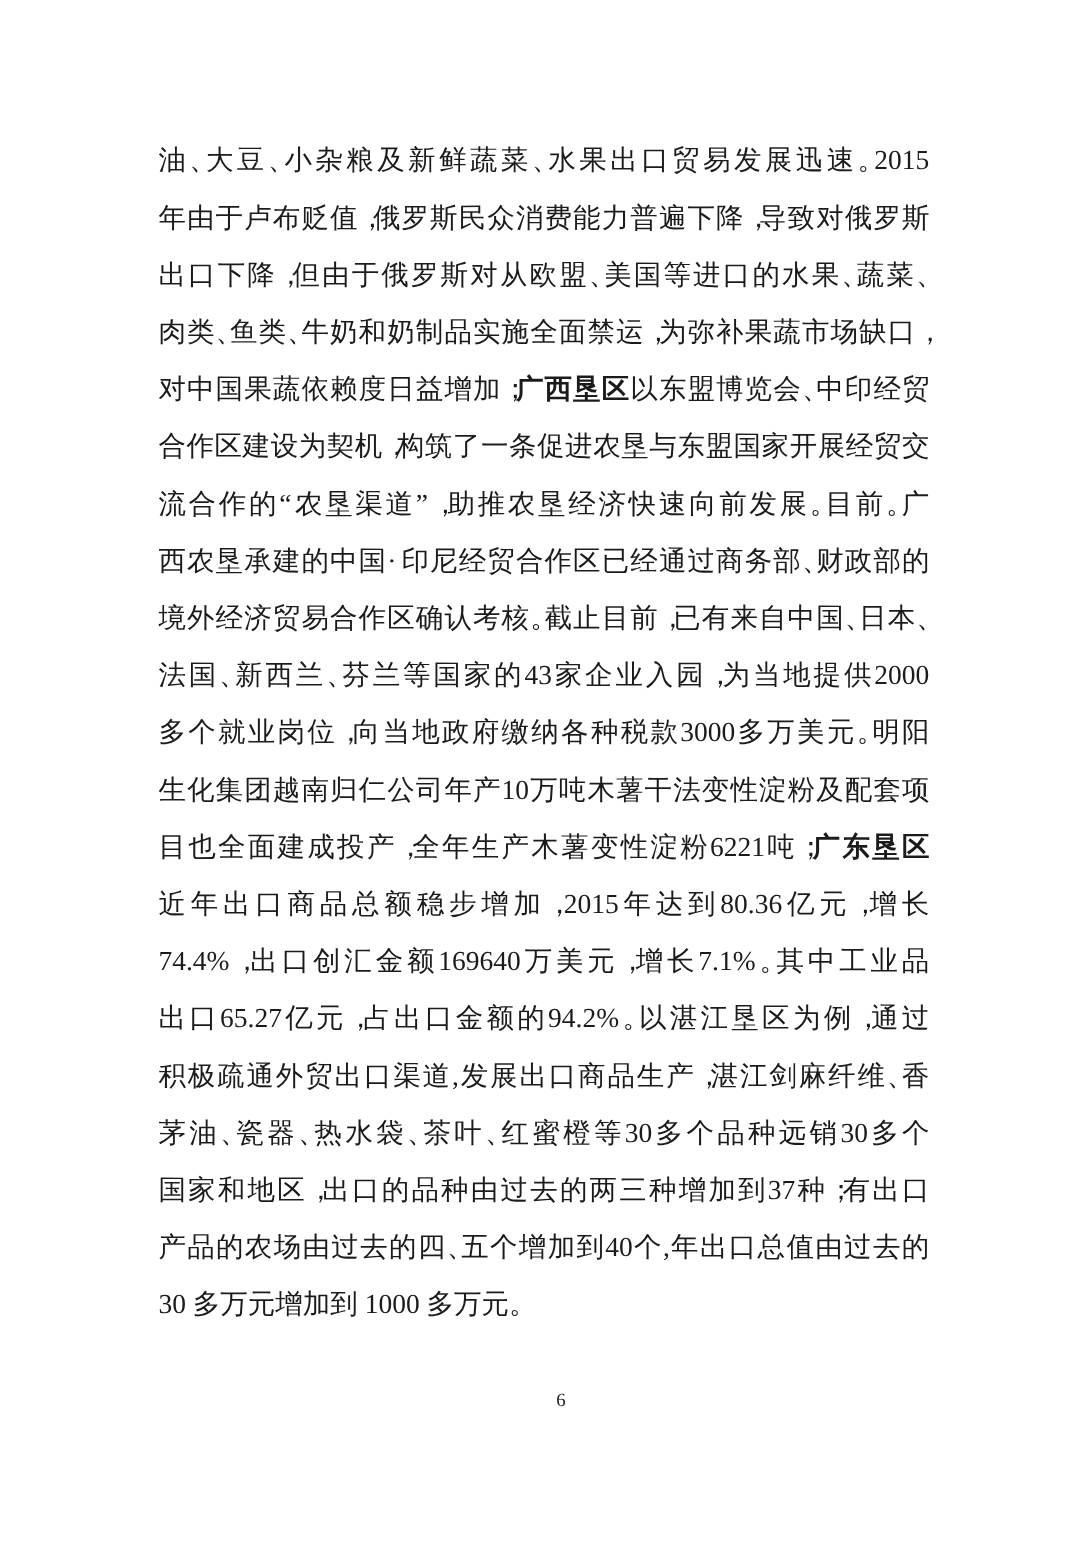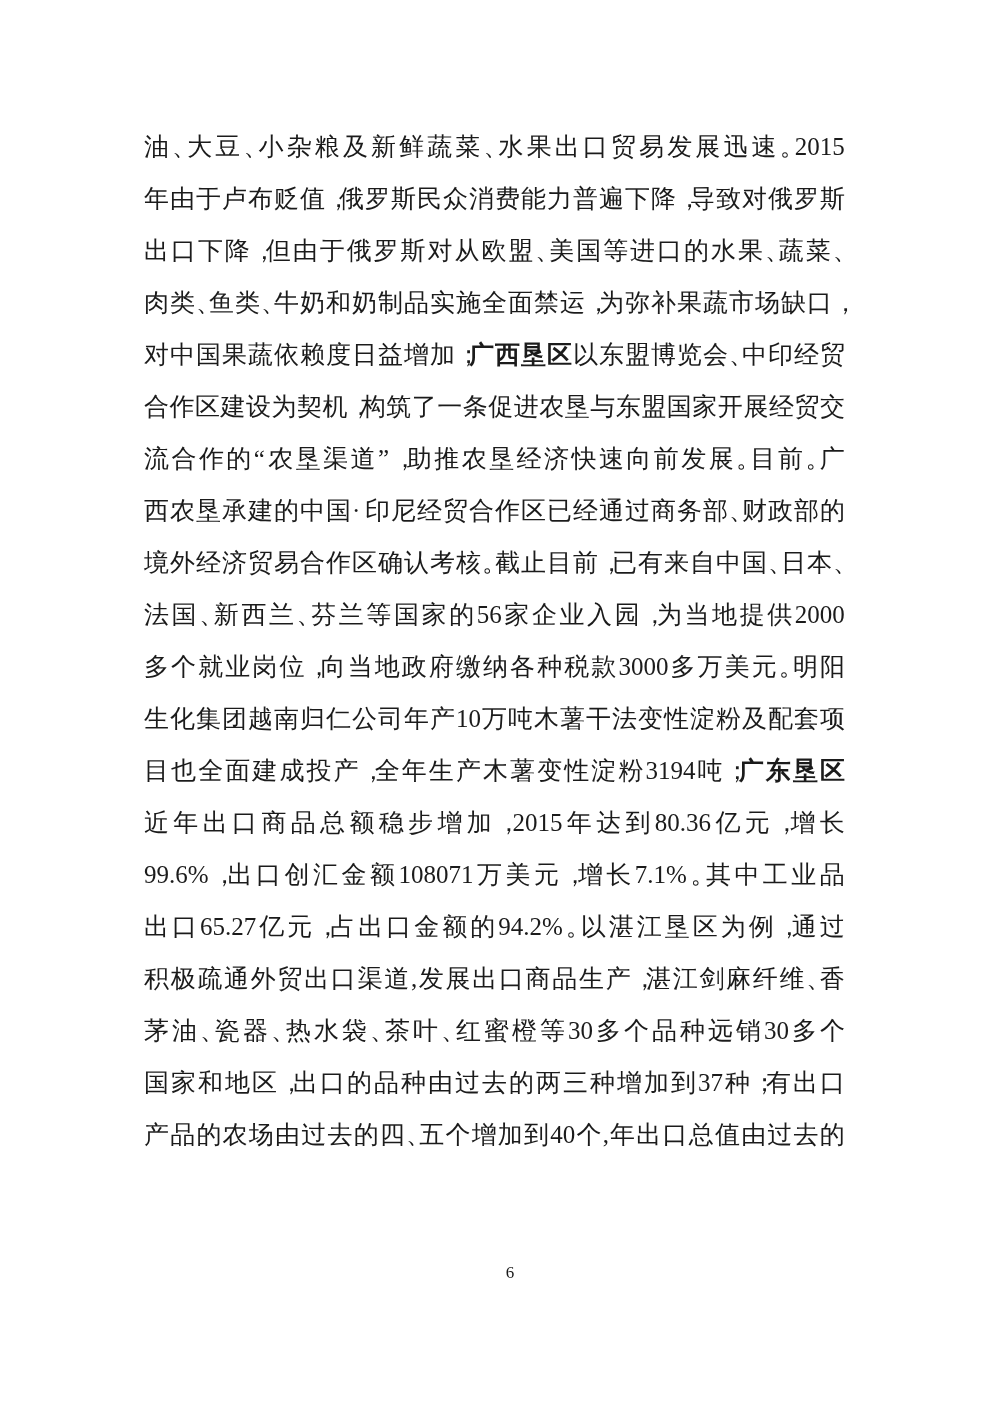--- a/index.html
+++ b/index.html
@@ -343,21 +343,21 @@
         <span class="tok">新</span>
         <span class="tok">西</span>
         <span class="tok">兰</span>
         <span class="tok punct">、</span>
         <span class="tok">芬</span>
         <span class="tok">兰</span>
         <span class="tok">等</span>
         <span class="tok">国</span>
         <span class="tok">家</span>
         <span class="tok">的</span>
-        <span class="tok">56</span>
+        <span class="tok">43</span>
         <span class="tok">家</span>
         <span class="tok">企</span>
         <span class="tok">业</span>
         <span class="tok">入</span>
         <span class="tok">园</span>
         <span class="tok punct">，</span>
         <span class="tok">为</span>
         <span class="tok">当</span>
         <span class="tok">地</span>
         <span class="tok">提</span>
@@ -434,21 +434,21 @@
         <span class="tok">全</span>
         <span class="tok">年</span>
         <span class="tok">生</span>
         <span class="tok">产</span>
         <span class="tok">木</span>
         <span class="tok">薯</span>
         <span class="tok">变</span>
         <span class="tok">性</span>
         <span class="tok">淀</span>
         <span class="tok">粉</span>
-        <span class="tok">3194</span>
+        <span class="tok">6221</span>
         <span class="tok">吨</span>
         <span class="tok punct">；</span>
         <span class="tok bold">广</span>
         <span class="tok bold">东</span>
         <span class="tok bold">垦</span>
         <span class="tok bold">区</span>
       </div>
       <div class="line">
         <span class="tok">近</span>
         <span class="tok">年</span>
@@ -468,29 +468,29 @@
         <span class="tok">达</span>
         <span class="tok">到</span>
         <span class="tok">80.36</span>
         <span class="tok">亿</span>
         <span class="tok">元</span>
         <span class="tok punct">，</span>
         <span class="tok">增</span>
         <span class="tok">长</span>
       </div>
       <div class="line">
-        <span class="tok">99.6%</span>
+        <span class="tok">74.4%</span>
         <span class="tok punct">，</span>
         <span class="tok">出</span>
         <span class="tok">口</span>
         <span class="tok">创</span>
         <span class="tok">汇</span>
         <span class="tok">金</span>
         <span class="tok">额</span>
-        <span class="tok">108071</span>
+        <span class="tok">169640</span>
         <span class="tok">万</span>
         <span class="tok">美</span>
         <span class="tok">元</span>
         <span class="tok punct">，</span>
         <span class="tok">增</span>
         <span class="tok">长</span>
         <span class="tok">7.1%</span>
         <span class="tok punct">。</span>
         <span class="tok">其</span>
         <span class="tok">中</span>
@@ -635,17 +635,18 @@
         <span class="tok">年</span>
         <span class="tok">出</span>
         <span class="tok">口</span>
         <span class="tok">总</span>
         <span class="tok">值</span>
         <span class="tok">由</span>
         <span class="tok">过</span>
         <span class="tok">去</span>
         <span class="tok">的</span>
       </div>
+      <div class="line last"><span class="run">30 多万元增加到 1000 多万元。</span></div>
     </div>
   <div class="footer">
     <span>6</span>
   </div>
 </div>
 
 </body></html>

